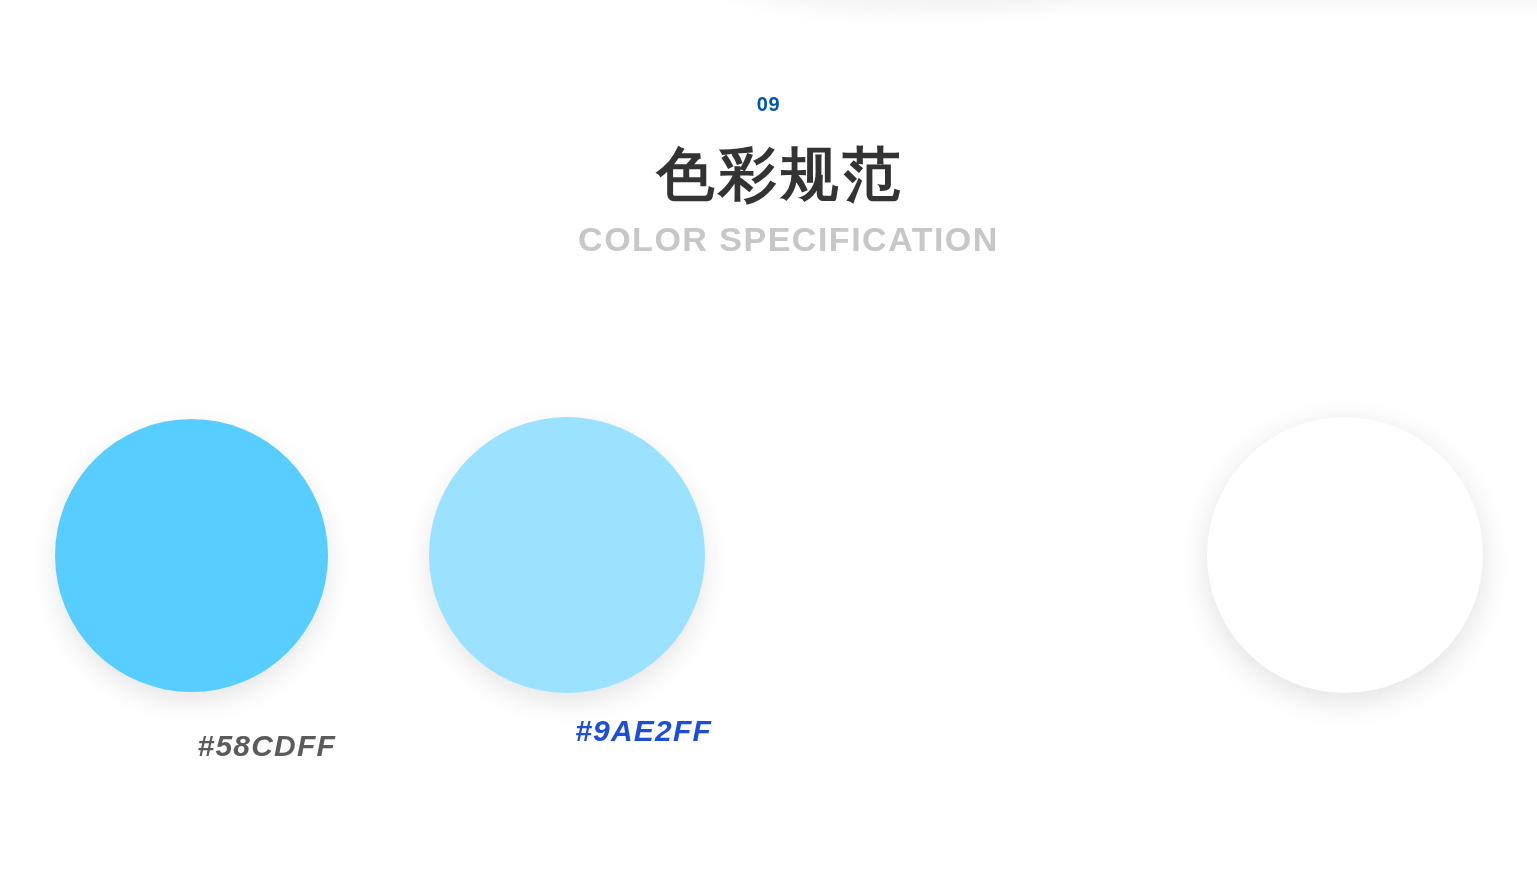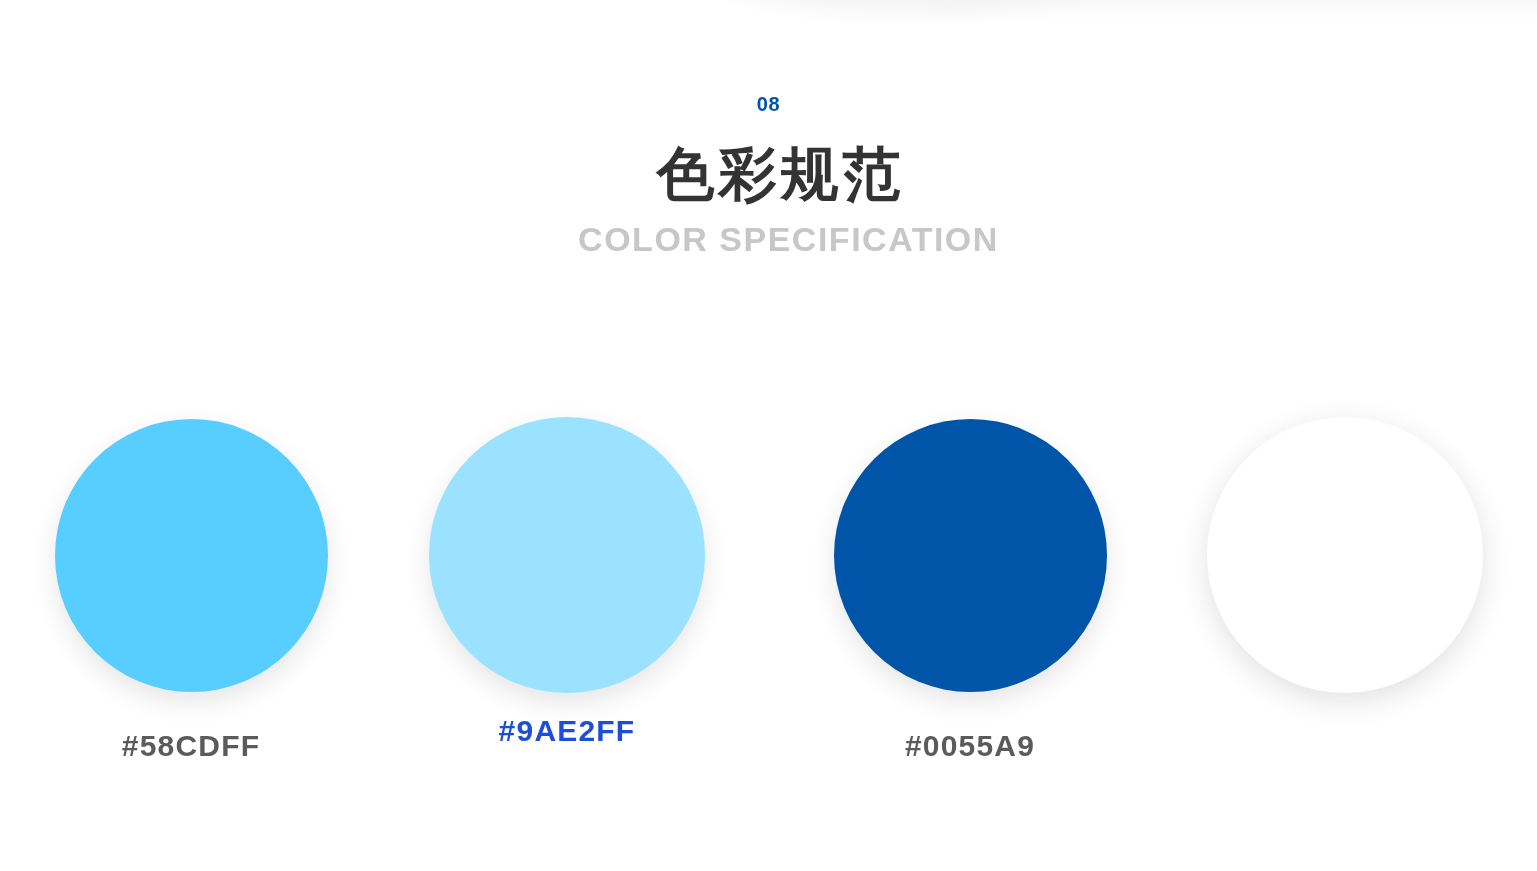--- a/index.html
+++ b/index.html
@@ -84,21 +84,22 @@
     left: 0;
     width: 1537px;
     height: 420px;
   }
 
   .swatch {
     position: absolute;
     top: 0;
     width: 290px;
     height: 420px;
-    text-align: center;
+    text-align: right;
+    font-style: italic;
   }
 
   .swatch-0 { left: 46px; }
   .swatch-1 { left: 422px; }
   .swatch-2 { left: 825px; }
   .swatch-3 { left: 1200px; }
 
   .circle-holder {
     height: 300px;
     display: flex;
@@ -120,47 +121,41 @@
     line-height: 1;
   }
 </style>
 </head>
 <body style="background: rgb(255, 255, 255);">
 
 <div class="top-shadow-bleed"></div>
 <div class="top-shadow-bleed b"></div>
 
 <div class="heading">
-  <div class="section-number" style="color: rgb(0, 85, 169);">08</div>
+  <div class="section-number" style="color: rgb(0, 85, 169);">09</div>
   <div class="title-cn" style="color: rgb(51, 51, 51);">色彩规范</div>
   <div class="title-en" style="color: rgb(199, 199, 199);">COLOR SPECIFICATION</div>
 </div>
 
 <div class="swatch-row">
 
   <div class="swatch swatch-0">
     <div class="circle-holder">
       <span class="circle" style="width: 273px; height: 273px; background: rgb(88, 205, 255); box-shadow: rgba(0, 0, 0, 0.1) 0px 10px 26px;"></span>
     </div>
     <div class="swatch-label" style="color: rgb(91, 91, 91);">#58CDFF</div>
   </div>
 
   <div class="swatch swatch-1">
     <div class="circle-holder">
       <span class="circle" style="width: 276px; height: 276px; background: rgb(154, 226, 255); box-shadow: rgba(0, 0, 0, 0.1) 0px 10px 26px;"></span>
     </div>
     <div class="swatch-label" style="color: #1d4ed8; margin-top: 11px;">#9AE2FF</div>
   </div>
 
-  <div class="swatch swatch-2">
-    <div class="circle-holder">
-      <span class="circle" style="width: 273px; height: 273px; background: rgb(0, 85, 169); box-shadow: rgba(0, 0, 0, 0.1) 0px 10px 26px;"></span>
-    </div>
-    <div class="swatch-label" style="color: rgb(91, 91, 91);">#0055A9</div>
-  </div>
 
   <div class="swatch swatch-3">
     <div class="circle-holder">
       <span class="circle" style="width: 276px; height: 276px; background: rgb(255, 255, 255); box-shadow: rgba(0, 0, 0, 0.12) 0px 8px 30px;"></span>
     </div>
   </div>
 
 </div>
 
 </body></html>

